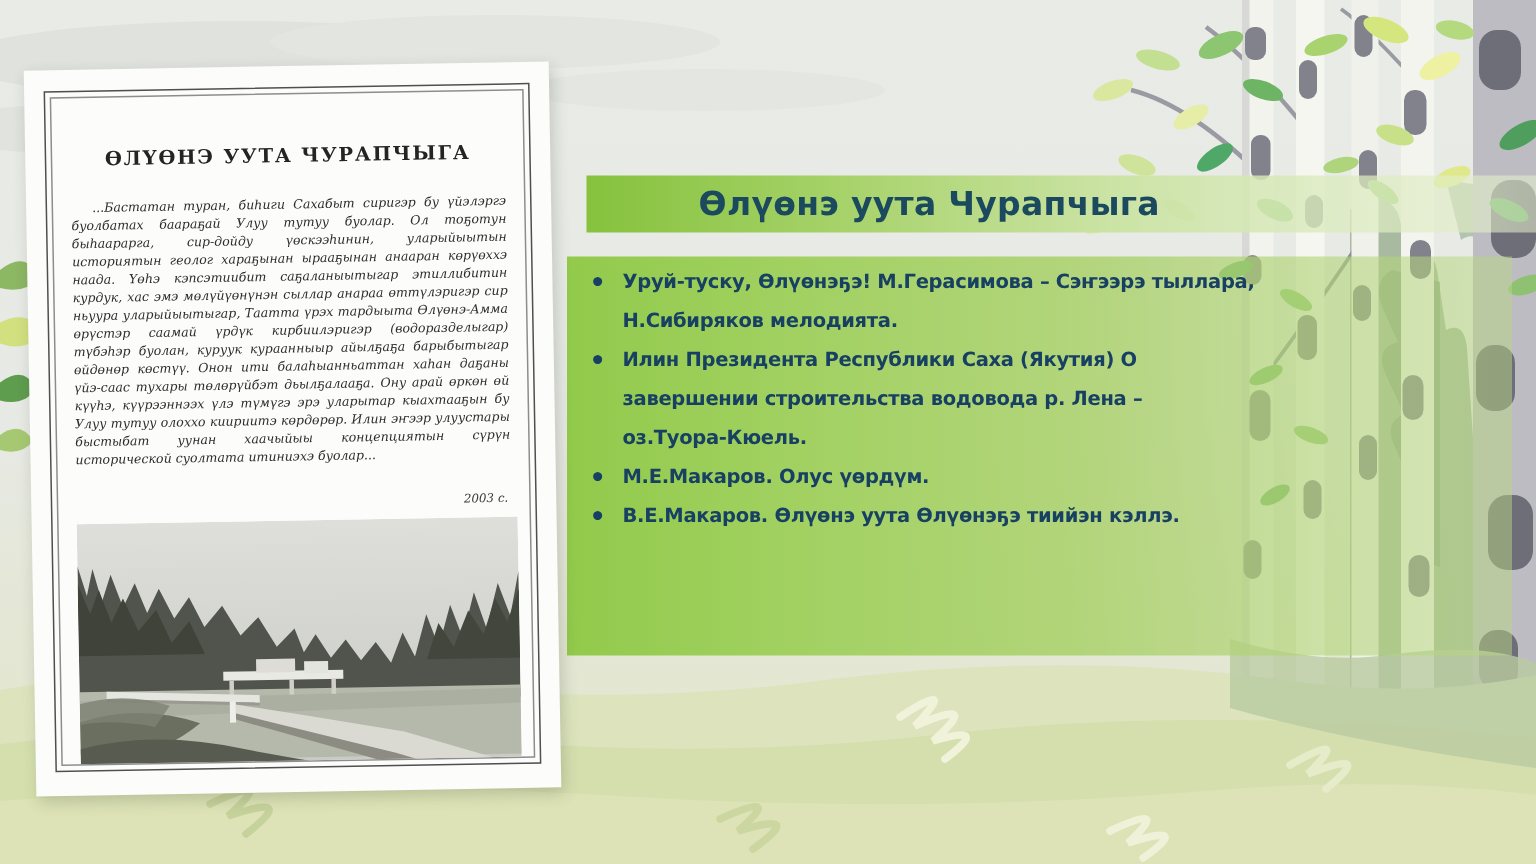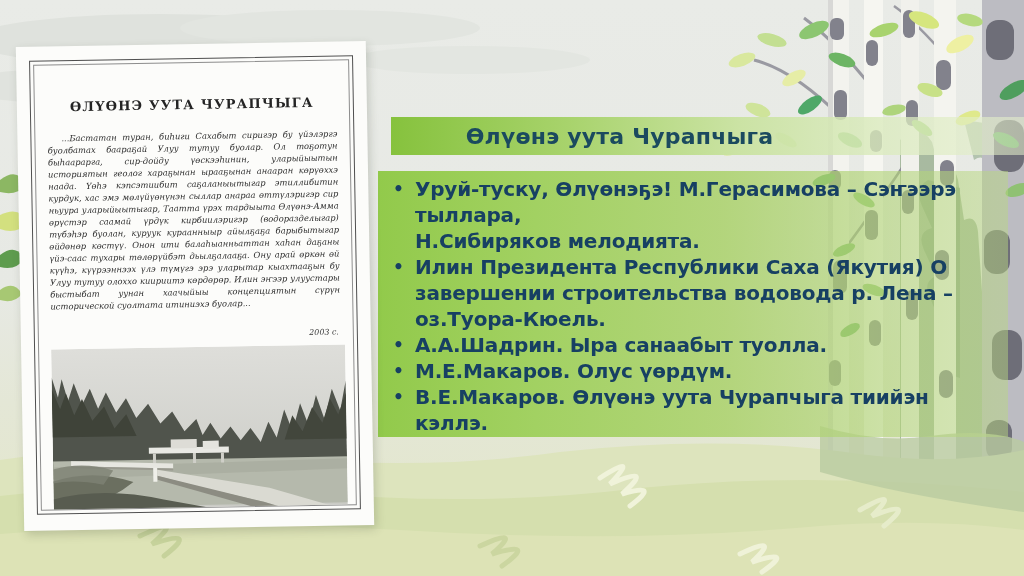--- a/index.html
+++ b/index.html
@@ -65,21 +65,21 @@
 
   
   #bullet-panel{
     left:378px;top:171px;width:630px;height:266px;z-index:4;
     background:linear-gradient(90deg,#92ca4b 0%,#a2d162 25%,rgba(172,210,110,.88) 55%,rgba(178,212,120,.62) 80%,rgba(185,215,130,.48) 100%);
     padding:5px 10px 4px 8px;
   }
   #bullet-panel ul{margin:0;padding:0;list-style:none;}
   #bullet-panel li{
     position:relative;padding-left:29px;
-    font-size:20px;font-weight:bold;color:#174063;line-height:26px;
+    font-size:13px;font-weight:bold;color:#174063;line-height:26px;
     white-space:pre-line;letter-spacing:-.2px;
   }
   #bullet-panel li::before{
     content:"•";position:absolute;left:7px;top:0;font-size:17px;color:#17406
 3;
   }
 </style>
 </head>
 <body>
 
@@ -194,23 +194,22 @@
     <div class="t">Өлүөнэ уута Чурапчыга</div>
   </div>
 
   <div id="bullet-panel" class="layer">
     <ul>
       <li>Уруй-туску, Өлүөнэҕэ! М.Герасимова – Сэҥээрэ тыллара,
 Н.Сибиряков мелодията.</li>
       <li>Илин Президента Республики Саха (Якутия) О
 завершении строительства водовода р. Лена –
 оз.Туора-Кюель.</li>
-      <li>А.А.Шадрин. Ыра санаабыт туолла.</li>
       <li>М.Е.Макаров. Олус үөрдүм.</li>
-      <li>В.Е.Макаров. Өлүөнэ уута Чурапчыга тиийэн кэллэ.</li>
+      <li>В.Е.Макаров. Өлүөнэ уута Өлүөнэҕэ тиийэн кэллэ.</li>
     </ul>
   </div>
 
   <div id="book-page" class="layer">
     <div id="page-frame-outer">
       <div id="page-frame-inner">
         <div id="scan-title">ӨЛҮӨНЭ УУТА ЧУРАПЧЫГА</div>
         <div id="scan-body">...Бастатан туран, биһиги Сахабыт сиригэр бу үйэлэргэ буолбатах баараҕай Улуу тутуу буолар. Ол тоҕотун быһаарарга, сир-дойду үөскээһинин, уларыйыытын историятын геолог хараҕынан ырааҕынан анааран көрүөххэ наада. Үөһэ кэпсэтиибит саҕаланыытыгар этиллибитин курдук, хас эмэ мөлүйүөнүнэн сыллар анараа өттүлэригэр сир ньуура уларыйыытыгар, Таатта үрэх тардыыта Өлүөнэ-Амма өрүстэр саамай үрдүк кирбиилэригэр (водоразделыгар) түбэһэр буолан, куруук кураанныыр айылҕаҕа барыбытыгар өйдөнөр көстүү. Онон ити балаһыанньаттан хаһан даҕаны үйэ-саас тухары төлөрүйбэт дьылҕалааҕа. Ону арай өркөн өй күүһэ, күүрээннээх үлэ түмүгэ эрэ уларытар кыахтааҕын бу Улуу тутуу олоххо киириитэ көрдөрөр. Илин эҥээр улуустары быстыбат уунан хаачыйыы концепциятын сүрүн исторической суолтата итиниэхэ буолар...</div>
         <div id="scan-caption">
           <br>

